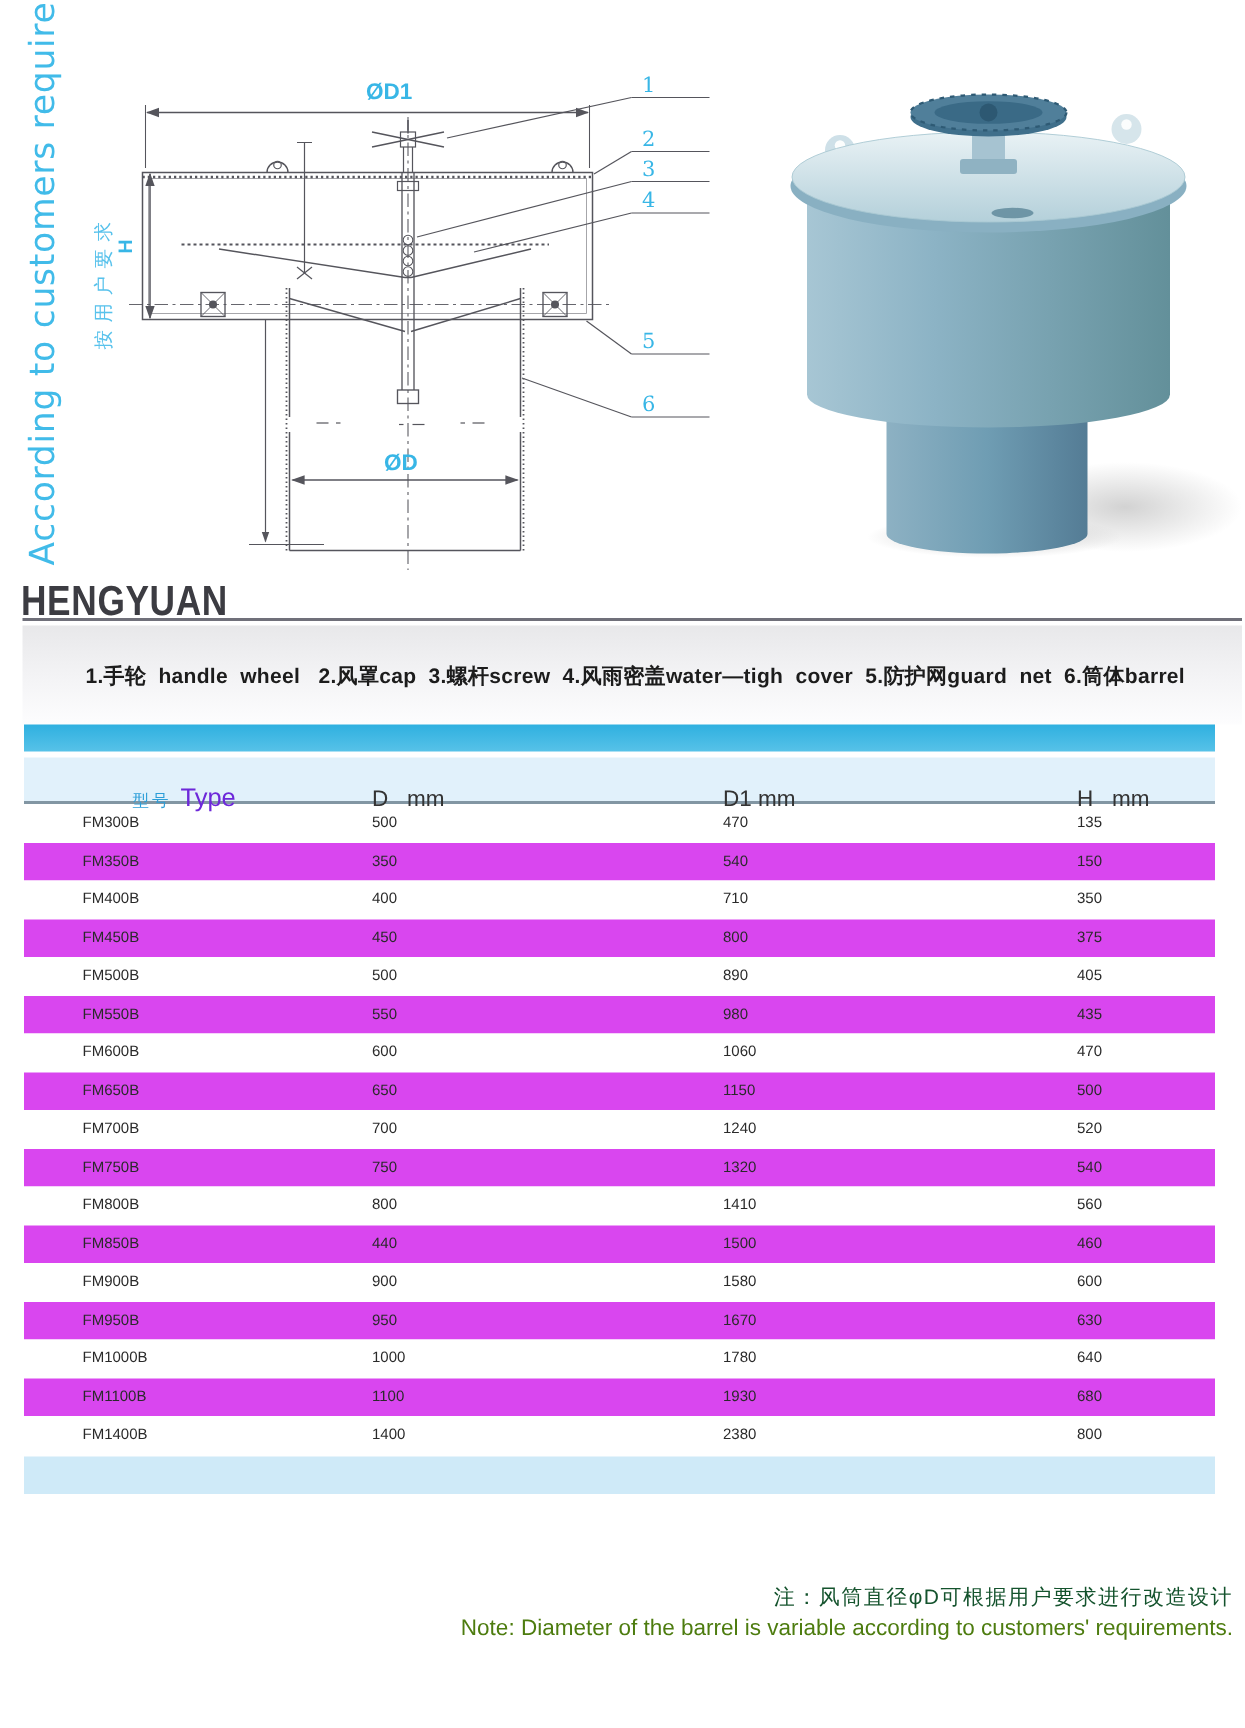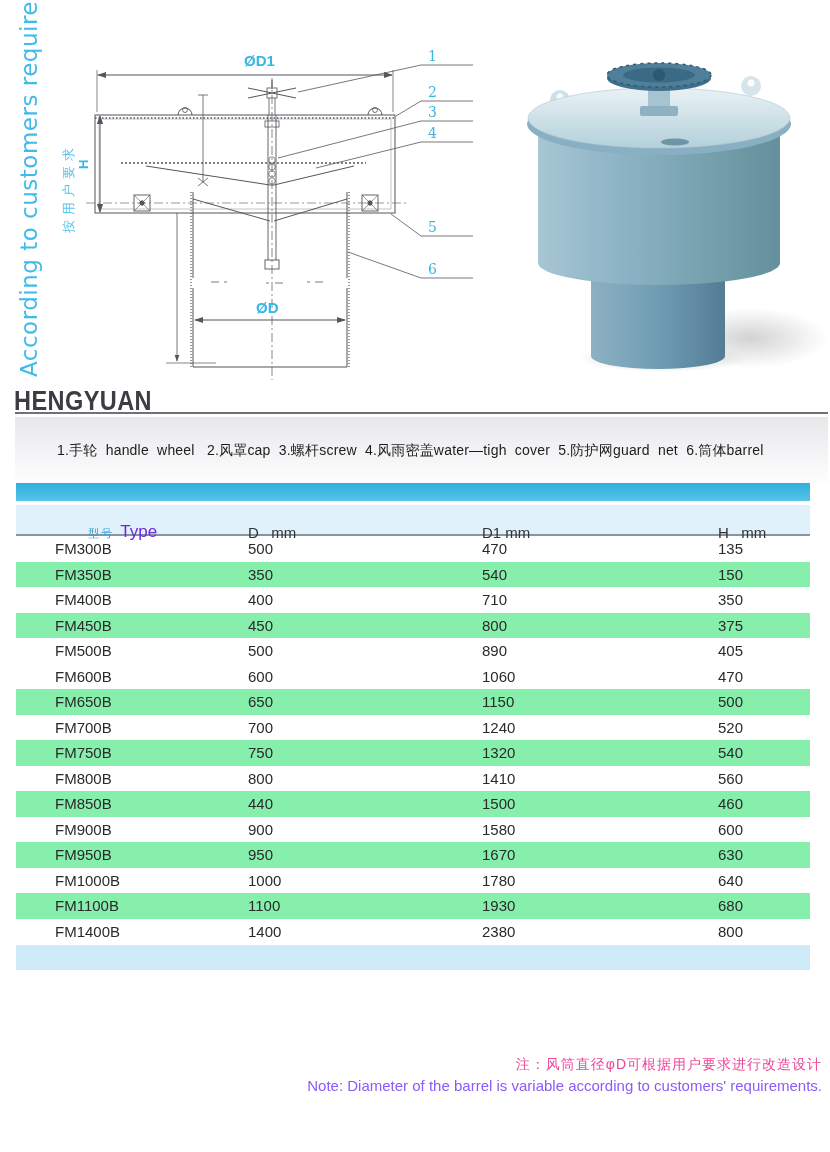--- a/index.html
+++ b/index.html
@@ -14,39 +14,39 @@
 
   .drawing{position:absolute;left:76px;top:42px;width:400px;height:345px;}
   .photo{position:absolute;left:498px;top:38px;width:330px;height:348px;}
 
   .brand{position:absolute;left:14px;top:385px;font-size:28px;font-weight:bold;color:#3c3c42;
          transform:scaleX(.84);transform-origin:0 0;letter-spacing:.5px;}
   .brand-rule{position:absolute;left:15px;top:412px;width:813px;height:2px;background:#70707a;}
 
   .legend{position:absolute;left:15px;top:417px;width:813px;height:66px;
           background:linear-gradient(180deg,#e8e8ea 0%,#f4f4f6 55%,#fdfdfe 100%);}
-  .legend span{position:absolute;left:42px;top:25px;font-size:14px;color:#1c1c1c;letter-spacing:.2px;white-space:pre;}
+  .legend span{position:absolute;left:42px;top:25px;font-size:14px;color:#1c1c1c;letter-spacing:.2px;white-space:pre;font-weight:bold;}
 
   .spec-table{position:absolute;left:16px;top:483px;width:794px;}
   .cyan-bar{height:18px;background:linear-gradient(180deg,#2fb0e0,#57c2e8);}
   .thead{margin-top:4px;height:29px;background:#e1f1fb;border-bottom:2px solid #8296a3;
          display:grid;grid-template-columns:232px 234px 236px 1fr;align-items:center;}
   .thead .c{font-size:15px;color:#333;white-space:pre;}
   .thead .c.first{padding-left:39px;}
   .thead .zh{font-size:11px;color:#2c9ed8;letter-spacing:2px;}
   .thead .en{font-size:17px;color:#6d28d9;margin-left:6px;}
   .row{display:grid;grid-template-columns:232px 234px 236px 1fr;height:25.5px;align-items:center;
-       font-size:15px;color:#2a2a2a;background:#fff;}
-  .row.alt{background:#86efac;}
+       font-size:10px;color:#2a2a2a;background:#fff;}
+  .row.alt{background:#d946ef;}
   .row .c.first{padding-left:39px;}
   .empty-row{height:25px;background:#cfeaf8;margin-top:1px;}
 
   .note{position:absolute;right:8px;top:1056px;text-align:right;}
-  .note-zh{font-size:14px;color:#ec4899;letter-spacing:1px;margin-bottom:3px;}
-  .note-en{font-size:15px;color:#8b5cf6;}
+  .note-zh{font-size:14px;color:#14532d;letter-spacing:1px;margin-bottom:3px;}
+  .note-en{font-size:15px;color:#4d7c0f;}
 
   text.cy{fill:#38b6e6;font-family:"Liberation Sans",sans-serif;font-weight:bold;}
   text.num{fill:#38b6e6;font-family:"DejaVu Serif",serif;font-size:14px;}
 </style>
 </head>
 <body>
 
 <div class="page">
 
   <div class="side-en">According to customers require</div>
@@ -249,20 +249,26 @@
     <div class="c">450</div>
     <div class="c">800</div>
     <div class="c">375</div>
   </div>
         <div class="row">
     <div class="c first">FM500B</div>
     <div class="c">500</div>
     <div class="c">890</div>
     <div class="c">405</div>
   </div>
+        <div class="row alt">
+    <div class="c first">FM550B</div>
+    <div class="c">550</div>
+    <div class="c">980</div>
+    <div class="c">435</div>
+  </div>
         <div class="row">
     <div class="c first">FM600B</div>
     <div class="c">600</div>
     <div class="c">1060</div>
     <div class="c">470</div>
   </div>
         <div class="row alt">
     <div class="c first">FM650B</div>
     <div class="c">650</div>
     <div class="c">1150</div>

